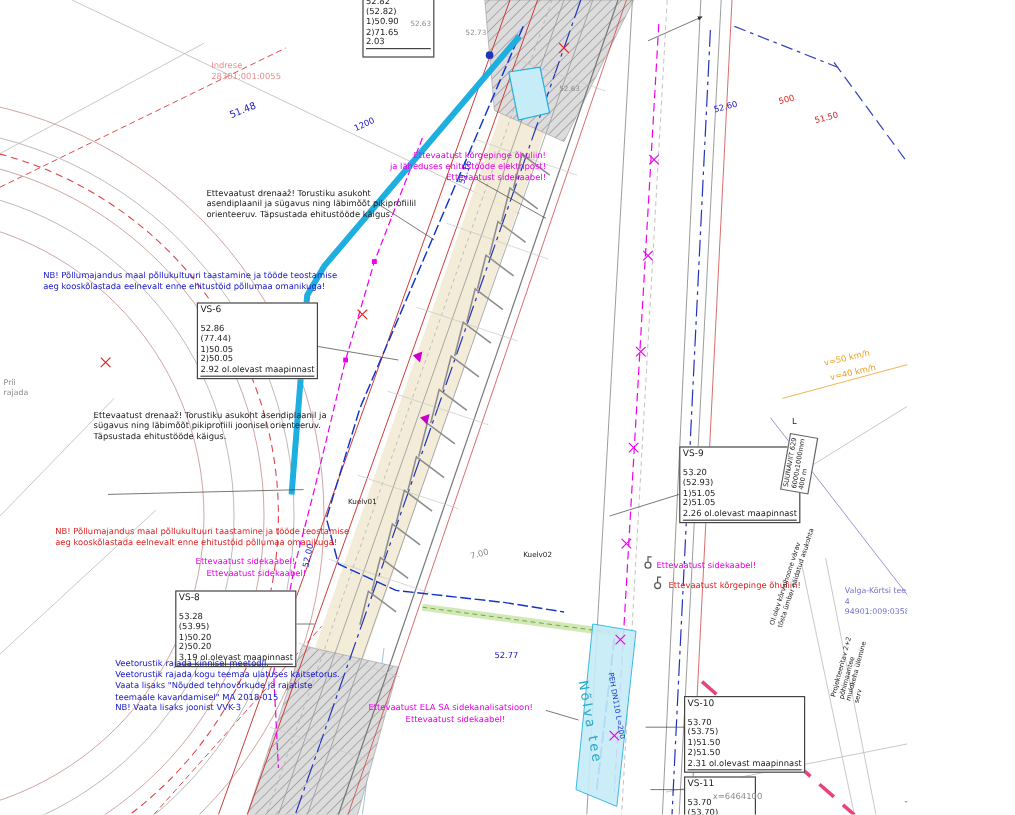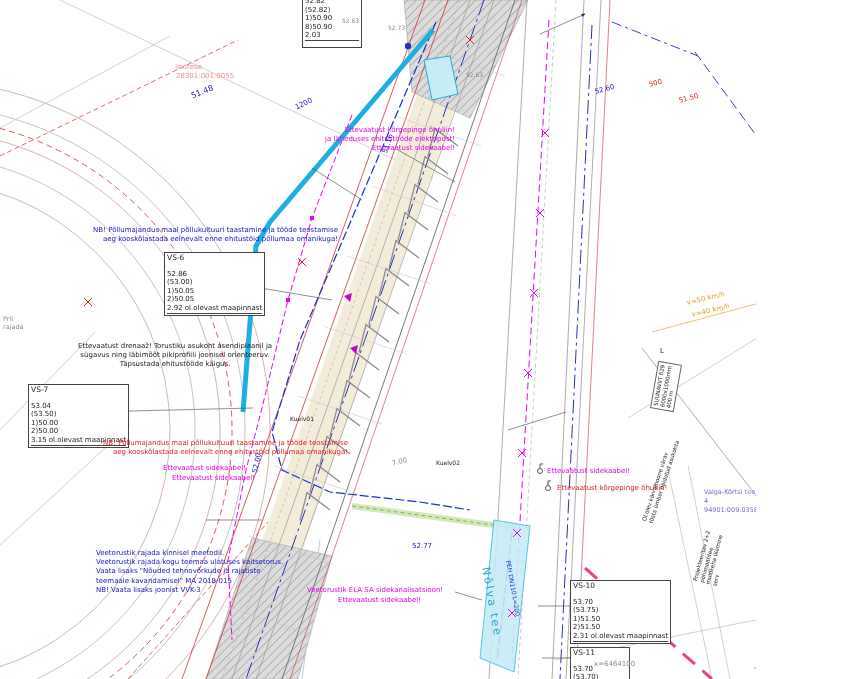--- a/index.html
+++ b/index.html
@@ -5,21 +5,21 @@
   html,body{margin:0;padding:0;background:#fff;}
   #stage{position:relative;width:756px;height:679px;overflow:hidden;background:#fff;
          font-family:"DejaVu Sans",sans-serif;}
   #lines{position:absolute;left:0;top:0;width:846px;height:679px;}
   .n{position:absolute;white-space:nowrap;line-height:1.3;transform-origin:0 0;}
   .note{position:absolute;font-size:7px;line-height:9.2px;transform-origin:0 0;}
   .blk{color:#222;} .gry{color:#8a8a8a;} .blu{color:#1515c8;} .red{color:#dd2222;}
   .mag{color:#e800e8;} .org{color:#e8a020;} .cyn{color:#2aa8c8;} .vio{color:#7070cc;}
   .pnk{color:#f08f8f;} .blu2{color:#1133cc;}
   .s6{font-size:6px;} .s65{font-size:6.5px;} .s7{font-size:7px;} .s8{font-size:8px;} .s11{font-size:11px;}
-  .ctr{text-align:right;} .rgt{text-align:right;}
+  .ctr{text-align:left;} .rgt{text-align:right;}
   .vsbox{position:absolute;border:1px solid #444;background:#fff;font-size:7px;
          line-height:8.6px;color:#222;padding:1px 2px;min-width:54px;min-height:56px;}
   .vsbox .id{font-size:7.5px;margin-bottom:7px;}
   .vsbox .ln{white-space:nowrap;}
   .vsbox .last{border-bottom:1px solid #444;}
   .rotbox{position:absolute;border:1px solid #666;background:#fff;font-size:5.5px;
           line-height:6.5px;color:#222;padding:1px 2px;transform-origin:0 0;white-space:nowrap;}
 </style>
 </head>
 <body>
@@ -186,43 +186,51 @@
       </g>
       <circle cx="408" cy="46" r="3.2" fill="#2233bb" stroke="none"></circle>
     </g>
   </svg>
 
   <div class="vsbox" style="left:302px;top:-12px;">
     <div class="id"></div>
     <div class="ln">52.82</div>
     <div class="ln">(52.82)</div>
     <div class="ln">1)50.90</div>
-    <div class="ln">8)50.90</div>
+    <div class="ln">2)71.65</div>
     <div class="ln last">2.03</div>
   </div>
 
   <div class="vsbox" style="left:164px;top:252px;">
     <div class="id">VS-6</div>
     <div class="ln">52.86</div>
-    <div class="ln">(53.00)</div>
+    <div class="ln">(77.44)</div>
     <div class="ln">1)50.05</div>
     <div class="ln">2)50.05</div>
     <div class="ln last">2.92 ol.olevast maapinnast</div>
   </div>
 
-  <div class="vsbox" style="left:28px;top:384px;">
-    <div class="id">VS-7</div>
-    <div class="ln">53.04</div>
-    <div class="ln">(53.50)</div>
-    <div class="ln">1)50.00</div>
-    <div class="ln">2)50.00</div>
-    <div class="ln last">3.15 ol.olevast maapinnast</div>
-  </div>
-
-
+
+  <div class="vsbox" style="left:146px;top:492px;">
+    <div class="id">VS-8</div>
+    <div class="ln">53.28</div>
+    <div class="ln">(53.95)</div>
+    <div class="ln">1)50.20</div>
+    <div class="ln">2)50.20</div>
+    <div class="ln last">3.19 ol.olevast maapinnast</div>
+  </div>
+
+  <div class="vsbox" style="left:566px;top:372px;">
+    <div class="id">VS-9</div>
+    <div class="ln">53.20</div>
+    <div class="ln">(52.93)</div>
+    <div class="ln">1)51.05</div>
+    <div class="ln">2)51.05</div>
+    <div class="ln last">2.26 ol.olevast maapinnast</div>
+  </div>
 
   <div class="vsbox" style="left:570px;top:580px;">
     <div class="id">VS-10</div>
     <div class="ln">53.70</div>
     <div class="ln">(53.75)</div>
     <div class="ln">1)51.50</div>
     <div class="ln">2)51.50</div>
     <div class="ln last">2.31 ol.olevast maapinnast</div>
   </div>
 
@@ -232,27 +240,32 @@
     <div class="ln">(53.70)</div>
 
   </div>
 
   <div class="note mag rgt" style="left:250px;top:126px;width:205px;">
     <div>Ettevaatust kõrgepinge õhuliin!</div>
     <div>ja läheduses ehitustööde elektripost!</div>
     <div>Ettevaatust sidekaabel!</div>
   </div>
 
+  <div class="note blk" style="left:172px;top:157px;">
+    <div>Ettevaatust drenaaž! Torustiku asukoht</div>
+    <div>asendiplaanil ja sügavus ning läbimõõt pikiprofiilil</div>
+    <div>orienteeruv. Täpsustada ehitustööde käigus.</div>
+  </div>
 
   <div class="note blu ctr" style="left:36px;top:226px;width:302px;">
     <div>NB! Põllumajandus maal põllukultuuri taastamine ja tööde teostamise</div>
     <div>aeg kooskõlastada eelnevalt enne ehitustöid põllumaa omanikuga!</div>
   </div>
 
-  <div class="note blk" style="left:78px;top:342px;text-align:center;">
+  <div class="note blk" style="left:78px;top:342px;">
     <div>Ettevaatust drenaaž! Torustiku asukoht asendiplaanil ja</div>
     <div>sügavus ning läbimõõt pikiprofiili joonisel orienteeruv.</div>
     <div>Täpsustada ehitustööde käigus.</div>
   </div>
 
   <div class="note red ctr" style="left:46px;top:439px;width:302px;">
     <div>NB! Põllumajandus maal põllukultuuri taastamine ja tööde teostamise</div>
     <div>aeg kooskõlastada eelnevalt enne ehitustöid põllumaa omanikuga!</div>
   </div>
 
@@ -260,21 +273,21 @@
   <div class="n mag s7" style="left:172px;top:474px;">Ettevaatust sidekaabel!</div>
 
   <div class="note blu" style="left:96px;top:549px;">
     <div>Veetorustik rajada kinnisel meetodil.</div>
     <div>Veetorustik rajada kogu teemaa ulatuses kaitsetorus.</div>
     <div>Vaata  lisaks "Nõuded tehnovõrkude ja rajatiste</div>
     <div>teemaale kavandamisel" MA 2018-015</div>
     <div>NB!  Vaata lisaks joonist VVK-3</div>
   </div>
 
-  <div class="n mag s7" style="left:307px;top:586px;">Veetorustik ELA SA sidekanalisatsioon!</div>
+  <div class="n mag s7" style="left:307px;top:586px;">Ettevaatust ELA SA sidekanalisatsioon!</div>
   <div class="n mag s7" style="left:338px;top:596px;">Ettevaatust sidekaabel!</div>
 
   <div class="n mag s7" style="left:547px;top:467px;">Ettevaatust sidekaabel!</div>
   <div class="n red s7" style="left:557px;top:484px;">Ettevaatust kõrgepinge õhuliin!</div>
 
   <div class="n org s7" style="left:686px;top:299px;transform:rotate(-13deg);">v=50 km/h</div>
   <div class="n org s7" style="left:691px;top:311px;transform:rotate(-13deg);">v=40 km/h</div>
 
   <div class="rotbox" style="left:650px;top:408px;transform:rotate(-80deg);">
     <div>SUUNAVIIT 629</div>
@@ -285,21 +298,21 @@
   <div class="note blk" style="left:641px;top:520px;transform:rotate(-72deg);font-size:5.5px;line-height:6.5px;">
     <div>Ol.olev kõrvalhoone värav</div>
     <div>tõsta ümber näidatud asukohta</div>
   </div>
 
   <div class="note blk" style="left:692px;top:580px;transform:rotate(-75deg);font-size:5.5px;line-height:6.5px;">
     <div>Projekteeritav 2+2 põhimaantee</div>
     <div>muldkeha ülemine serv</div>
   </div>
 
-  <div class="note pnk" style="left:176px;top:51px;font-size:7px;margin-top:12px;">
+  <div class="note pnk" style="left:176px;top:51px;font-size:7px;">
     <div>Indrese</div>
     <div>28301:001:0055</div>
   </div>
   <div class="note vio" style="left:704px;top:488px;font-size:6.5px;">
     <div>Valga-Kõrtsi tee 4</div>
     <div>94901:009:0358</div>
   </div>
 
   <div class="n gry s6" style="left:342px;top:17px;">52.63</div>
   <div class="n gry s6" style="left:388px;top:24px;">52.73</div>

